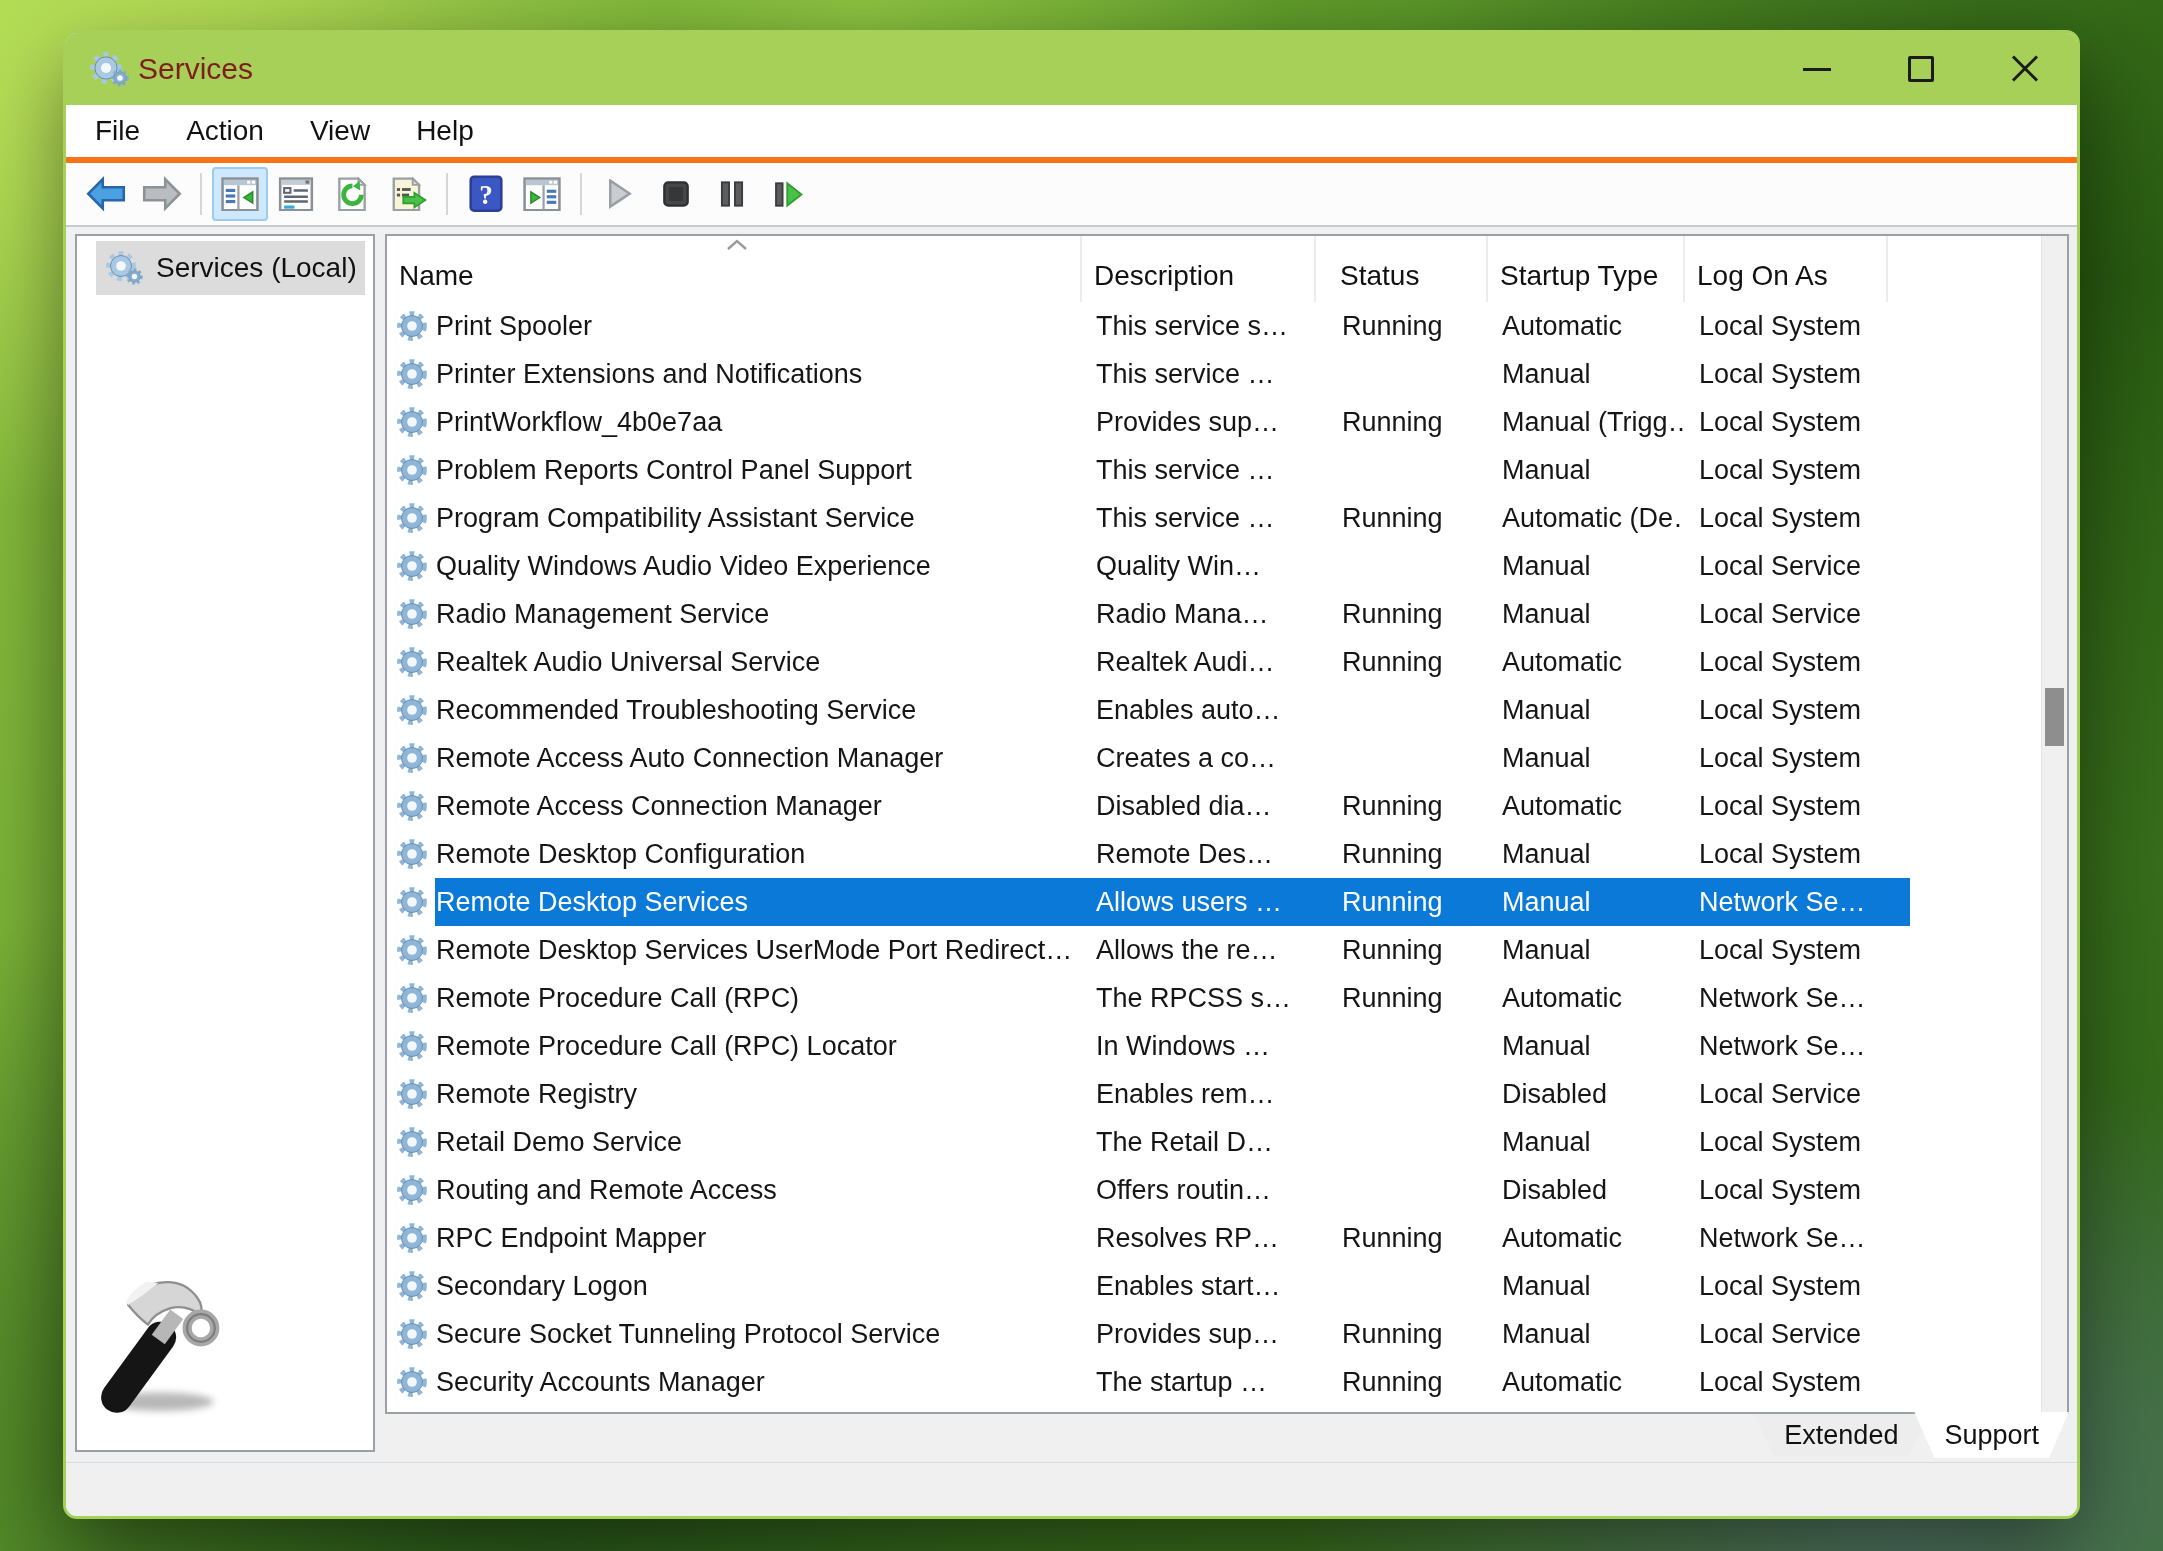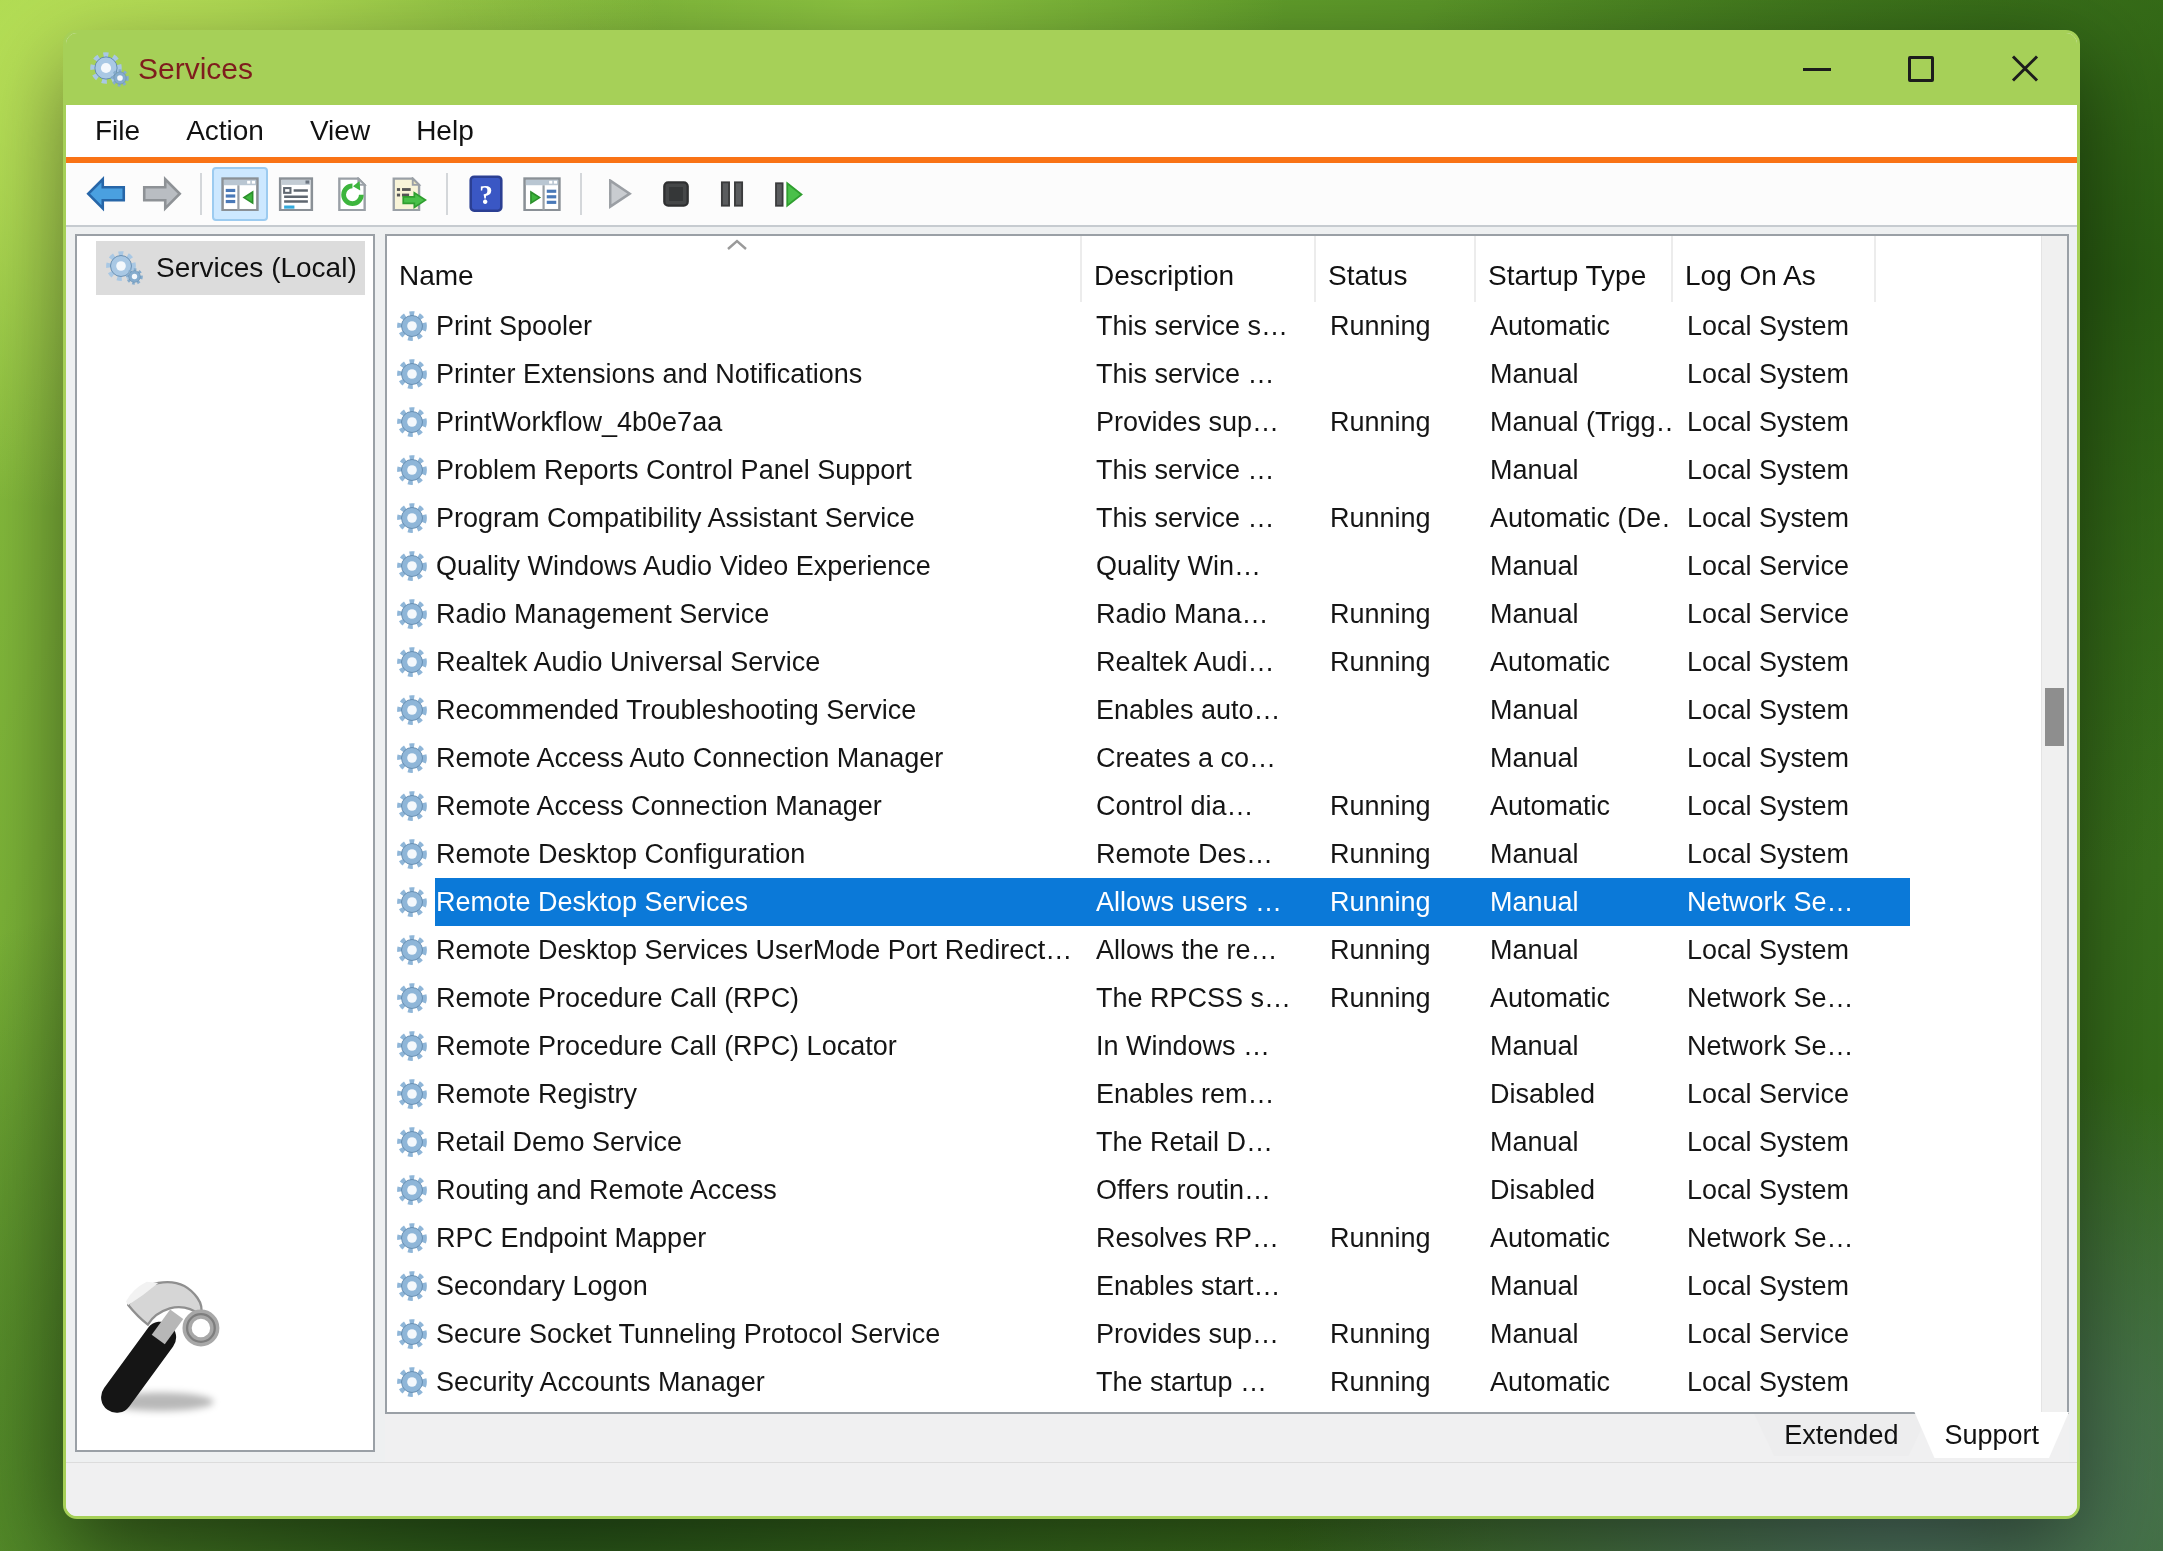--- a/index.html
+++ b/index.html
@@ -51,21 +51,21 @@
   .side-gear{ position:relative; width:42px; height:42px; flex:none; }
   .side-gear .g1{ width:34px; height:34px; color:#a9c8e4; position:absolute; left:0; top:2px; }
   .side-gear .g2{ width:19px; height:19px; color:#86accd; position:absolute; left:21px; top:20px; }
   .hammer{ position:absolute; left:12px; bottom:32px; width:150px; height:150px; }
   .main-col{ flex:1; display:flex; flex-direction:column; }
   
   .listpane{ height:1180px; background:#fff; border:2px solid #9aa0a6; position:relative; overflow:hidden; flex:none; }
   .sort-caret{ position:absolute; left:338px; top:2px; }
   .header-row{ height:66px; display:flex; }
   .hcell{ border-right:2px solid #ececec; display:flex; align-items:flex-end; padding:0 0 10px 12px; font-size:28px; color:#111; flex:none; }
-  .w-name{ width:695px; } .w-desc{ width:234px; } .w-stat{ width:160px; } .w-start{ width:197px; } .w-logon{ width:203px; }
+  .w-name{ width:695px; } .w-desc{ width:234px; } .w-stat{ width:160px;margin-left:12px; } .w-start{ width:197px; } .w-logon{ width:203px; }
   .list-body{ height:1112px; overflow:hidden; }
   .lrow{ height:48px; display:flex; position:relative; font-size:27px; color:#151515; }
   .sel-bg{ display:none; position:absolute; left:48px; top:0; width:1475px; height:48px; background:var(--sel,#0b79d8); }
   .lrow.selected .sel-bg{ display:block; }
   .lrow.selected .cell{ color:#fff; }
   .cell{ display:flex; align-items:center; padding-left:14px; white-space:nowrap; overflow:hidden; position:relative; z-index:1; flex:none; }
   .cname{ padding-left:8px; }
   .gicon{ width:34px; height:34px; color:#8fb6d8; margin-right:7px; flex:none; }
   .vscroll{ position:absolute; right:0; top:0; bottom:0; width:26px; background:#f0f0f0; border-left:1px solid #e4e4e4; }
   .vthumb{ position:absolute; left:3px; right:3px; top:452px; height:58px; background:#8e8e8e; }
@@ -403,21 +403,21 @@
     <div class="cell clogon w-logon">Local System</div>
   </div>
             <div class="lrow">
 
     <div class="cell cname w-name">
       <svg class="gicon" viewBox="0 0 24 24">
                   <use href="#gear"></use>
                 </svg>
       <span class="txt">Remote Access Connection Manager</span>
     </div>
-    <div class="cell cdesc w-desc">Control dia…</div>
+    <div class="cell cdesc w-desc">Disabled dia…</div>
     <div class="cell cstat w-stat">Running</div>
     <div class="cell cstart w-start">Automatic</div>
     <div class="cell clogon w-logon">Local System</div>
   </div>
             <div class="lrow">
 
     <div class="cell cname w-name">
       <svg class="gicon" viewBox="0 0 24 24">
                   <use href="#gear"></use>
                 </svg>

